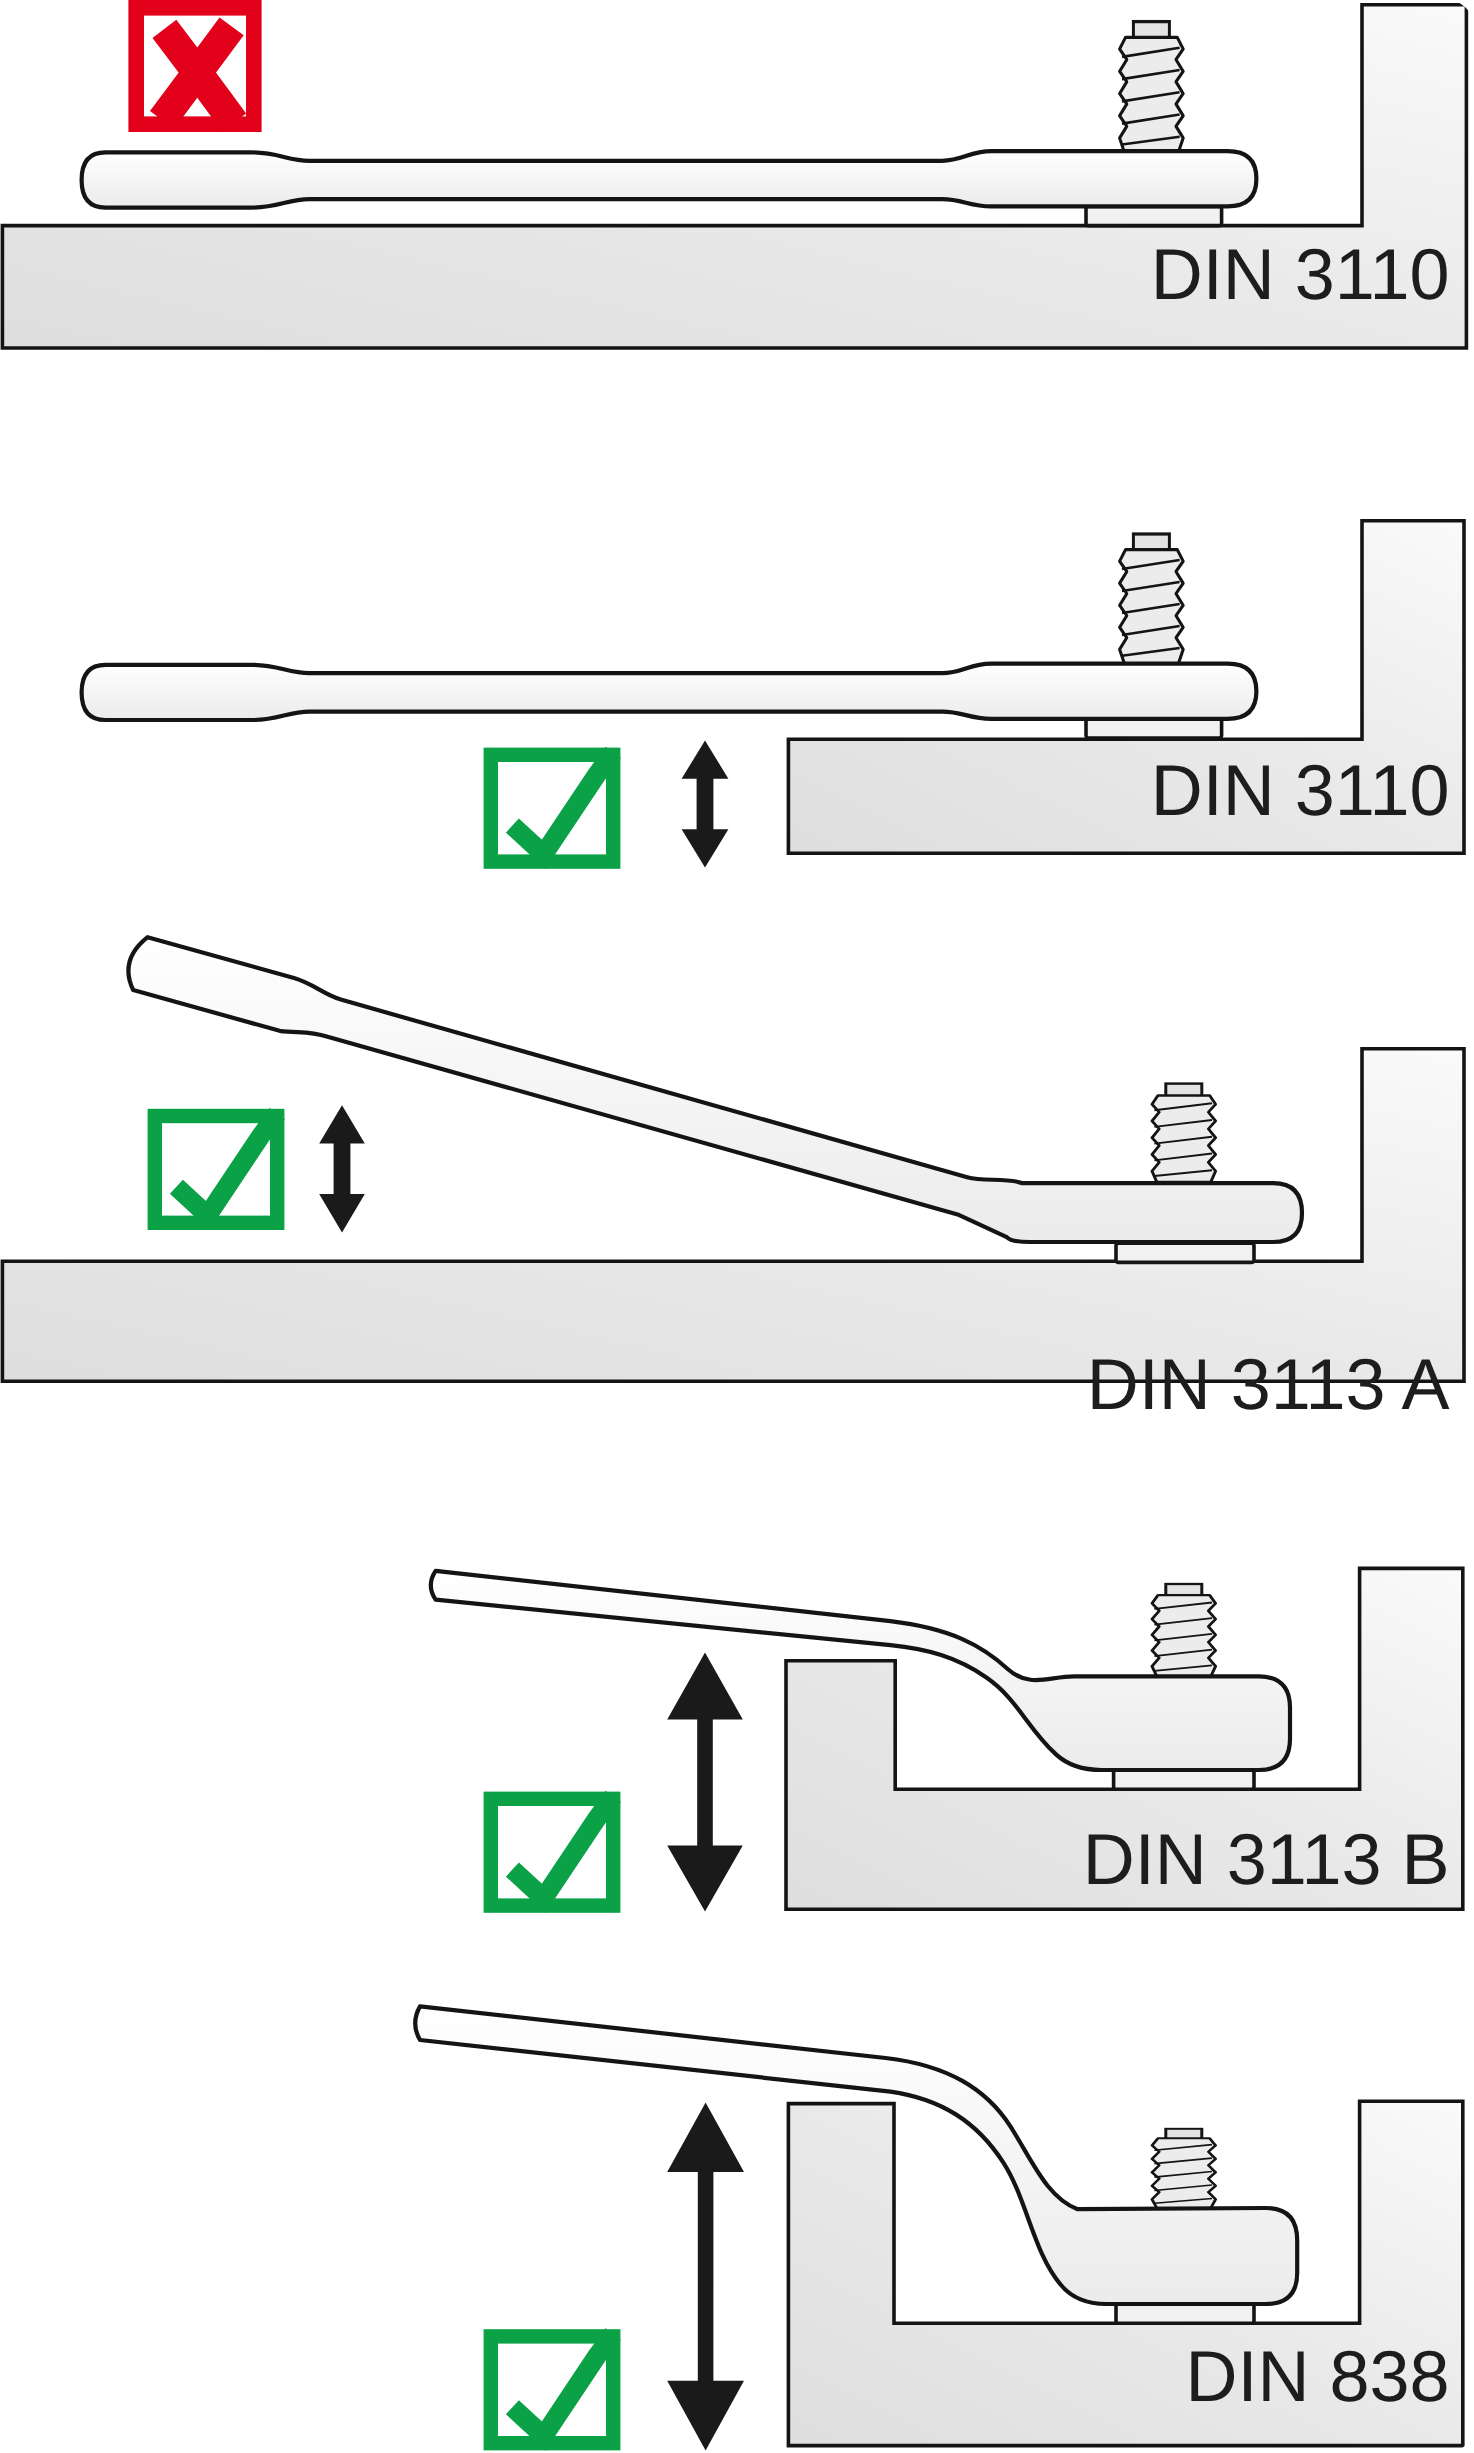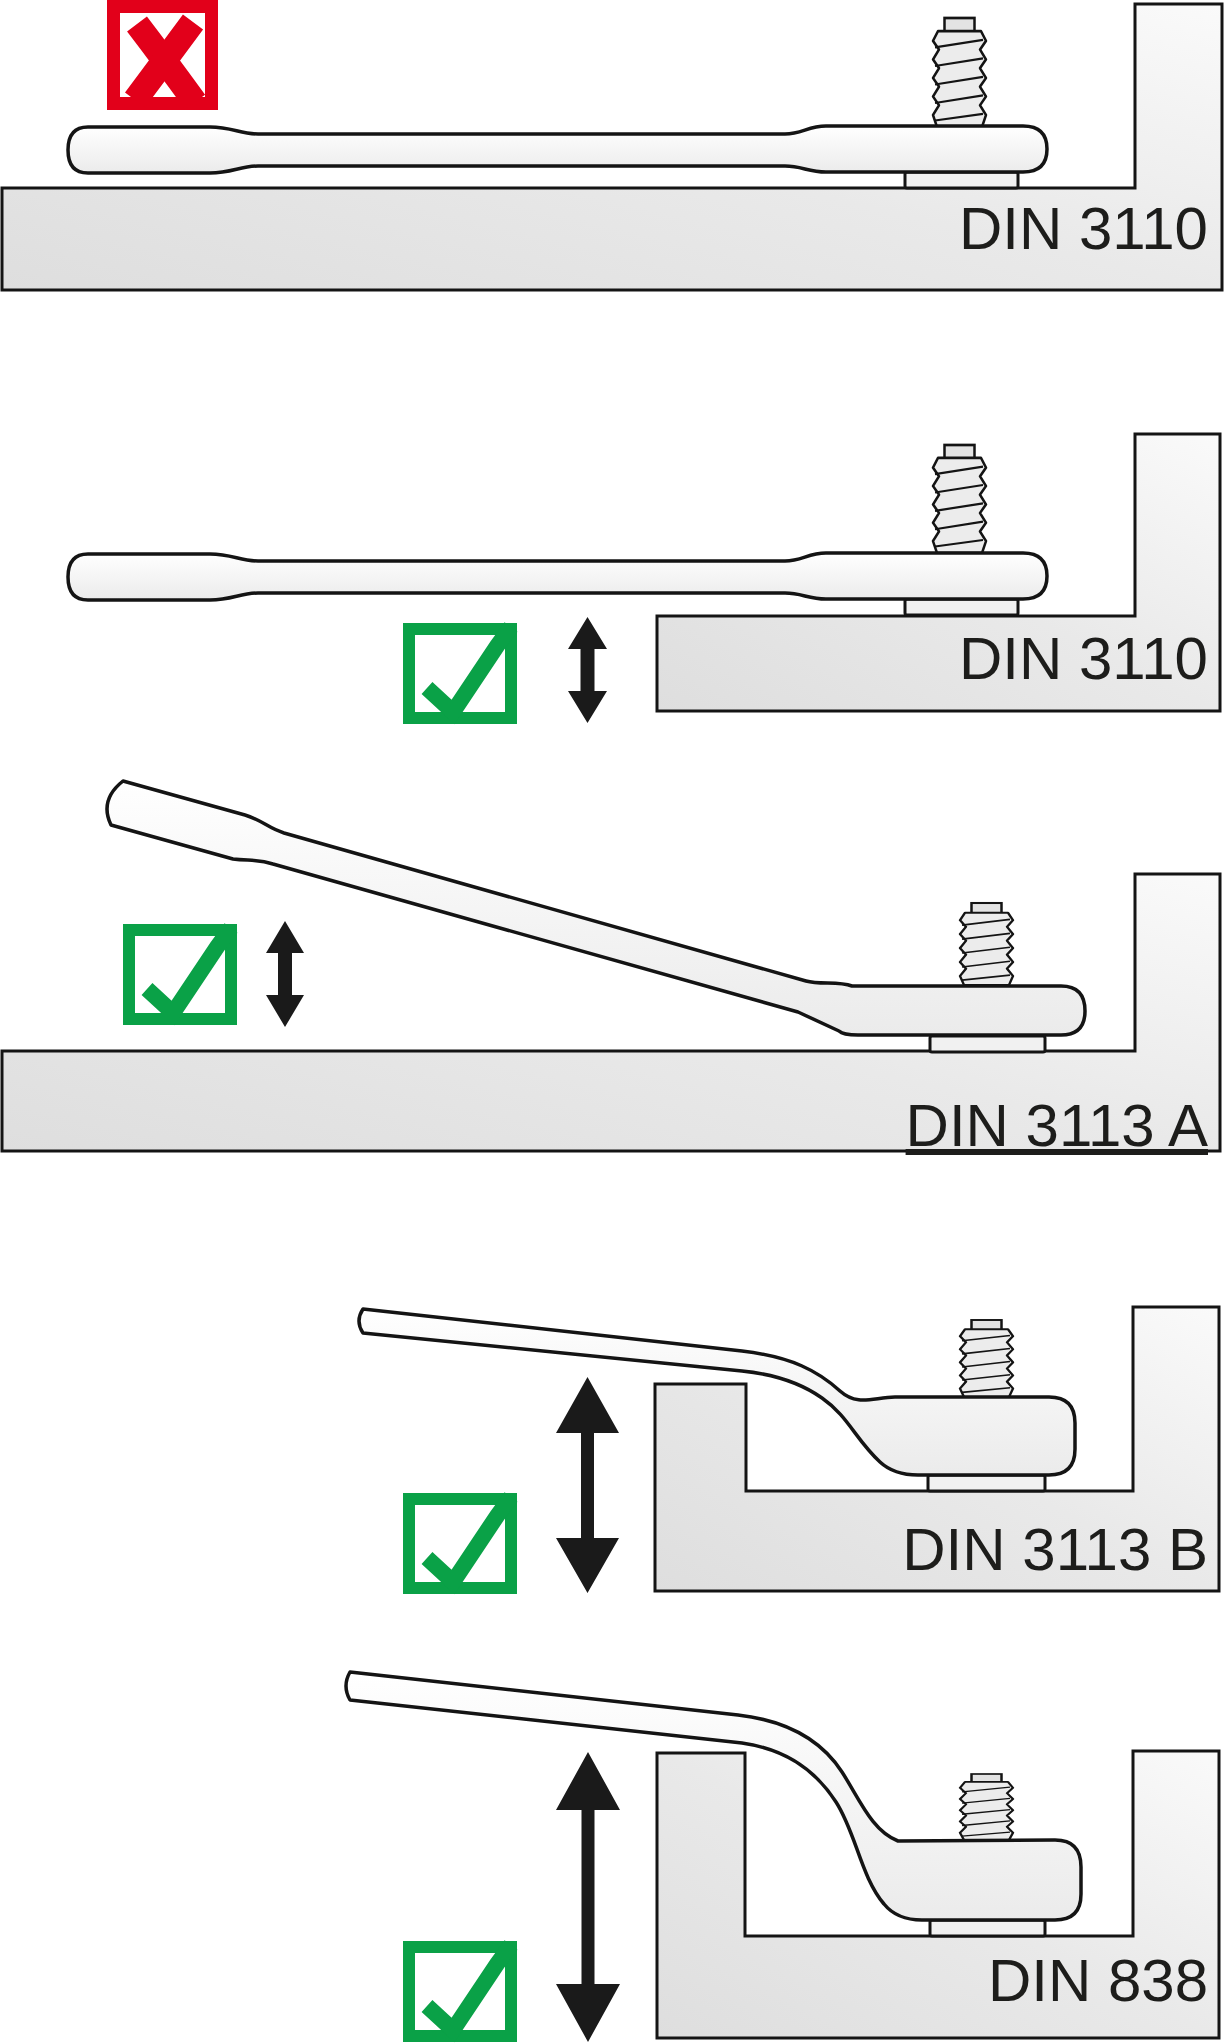--- a/index.html
+++ b/index.html
@@ -1,17 +1,17 @@
 <!DOCTYPE html>
 <html><head>
 <meta charset="utf-8">
 <style>
   html,body{margin:0;padding:0;background:#ffffff;}
   .stage{position:relative;width:1228px;height:2044px;background:#fff;overflow:hidden;
-         font-family:"Liberation Sans",sans-serif;}
+         font-family:"Liberation Sans",sans-serif;border-radius:22px;}
   .artwork{position:absolute;left:0;top:0;}
   .din-label{position:absolute;right:20px;font-size:60px;line-height:1;color:#1d1d1b;
              white-space:nowrap;font-family:"Liberation Sans",sans-serif;}
   .icon{position:absolute;}
   .icon svg{display:block;overflow:visible;}
 </style>
 </head>
 <body>
 
 <div class="stage">
@@ -109,17 +109,17 @@
 
   <div class="icon" style="left:403px;top:1930px;width:114px;height:112px;">
     <svg width="114" height="112" viewBox="0 0 114 112">
       <rect x="6" y="17" width="102" height="89" fill="#ffffff" stroke="#0aa147" stroke-width="12"></rect>
       <path d="M24,76 L50,100 L94,34 L108,15" stroke="#0aa147" stroke-width="16" fill="none"></path>
     </svg>
   </div>
 
   <div class="din-label" style="top:199px;">DIN 3110</div>
   <div class="din-label" style="top:629px;">DIN 3110</div>
-  <div class="din-label" style="top:1096px;text-decoration:underline;">DIN 3113 A</div>
+  <div class="din-label" style="top:1124px;">DIN 3113 A</div>
   <div class="din-label" style="top:1508px;margin-top:12px;">DIN 3113 B</div>
   <div class="din-label" style="top:1951px;">DIN 838</div>
 
 </div>
 
 </body></html>

